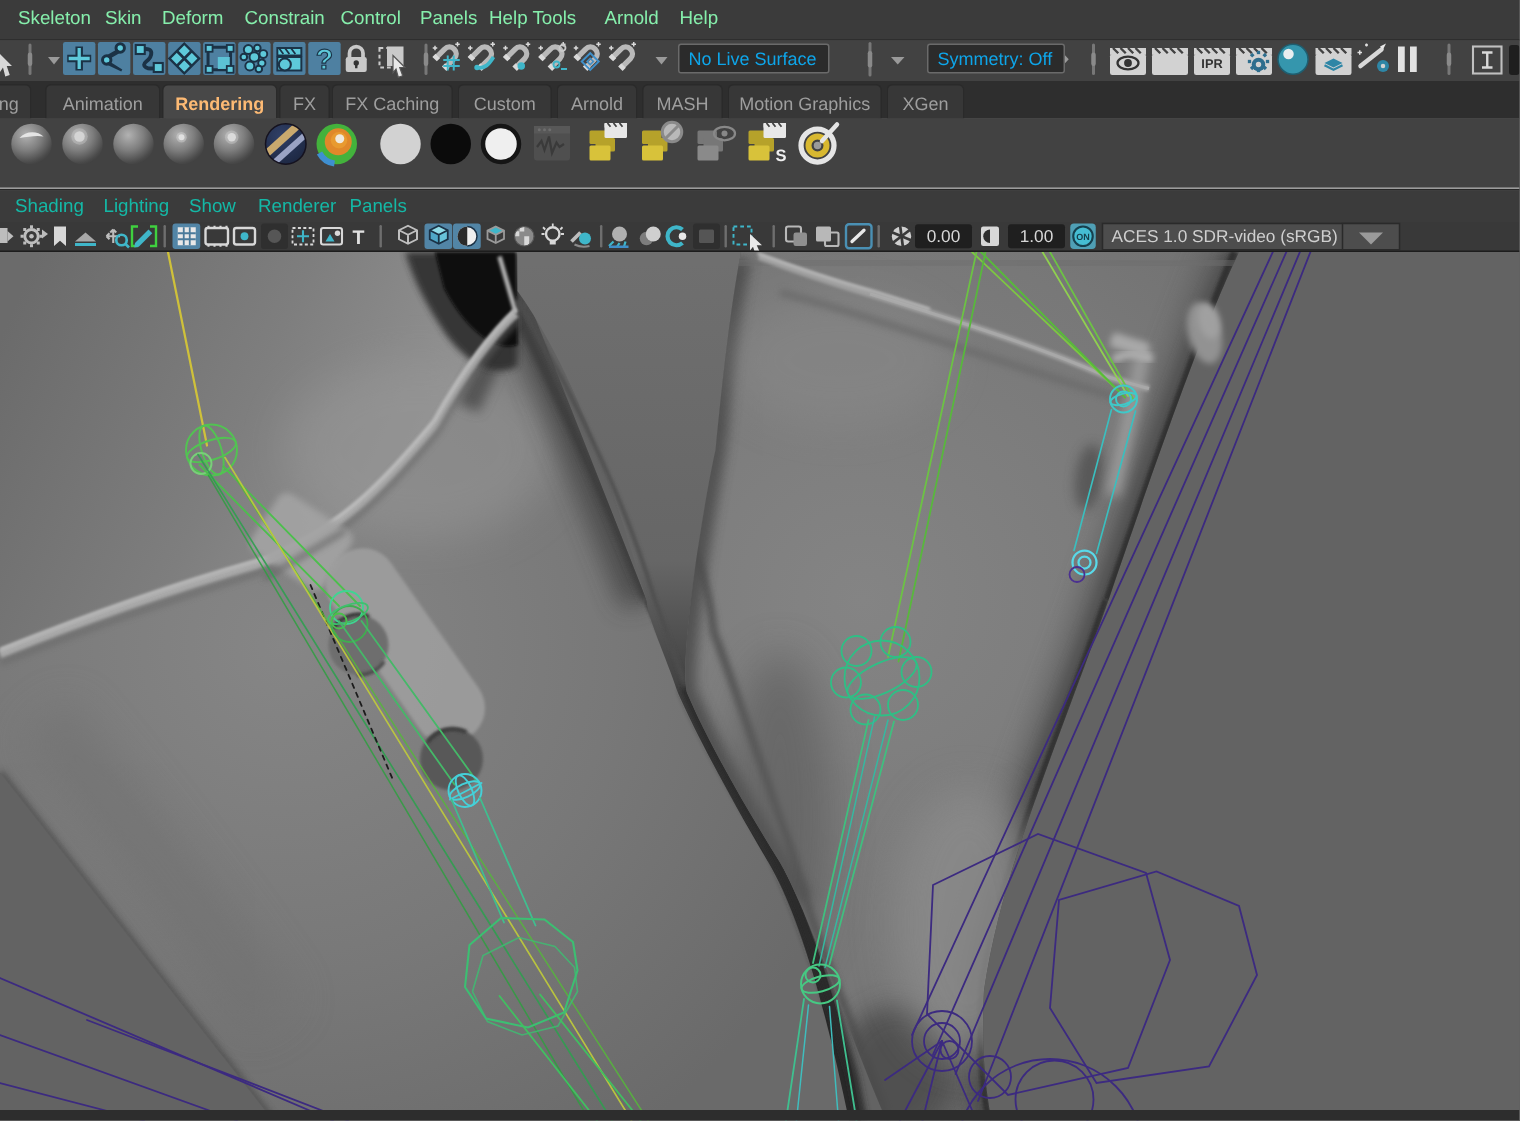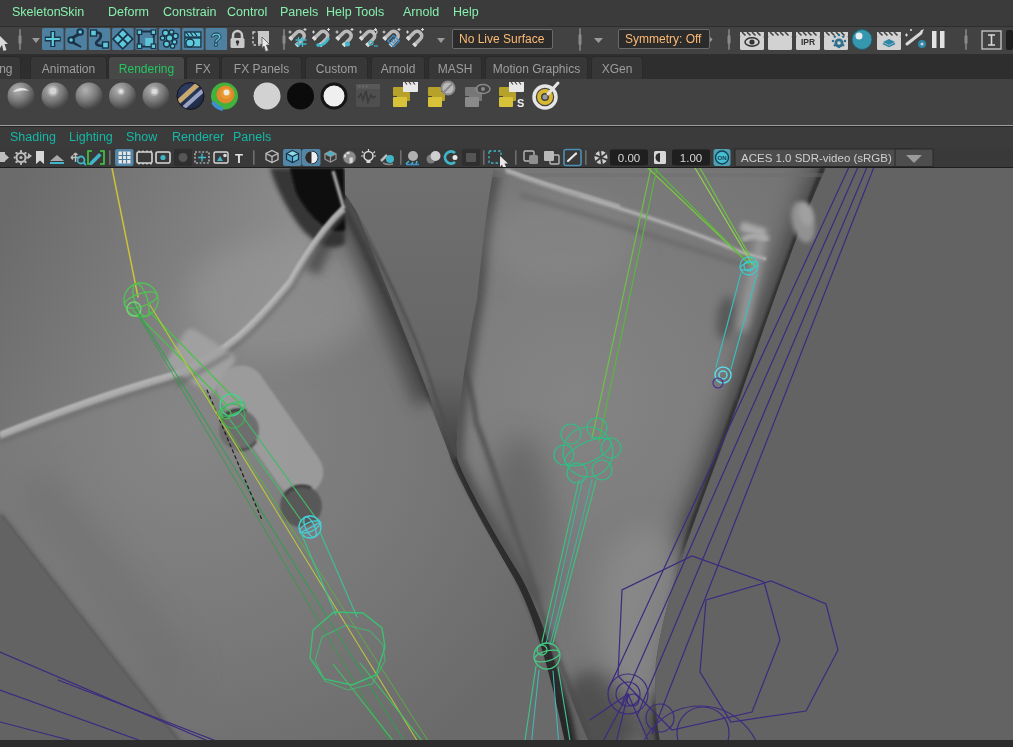--- a/index.html
+++ b/index.html
@@ -1,30 +1,30 @@
 <!DOCTYPE html>
 <html><head>
 <meta charset="utf-8">
 <style>
 html,body{margin:0;padding:0;width:1013px;height:747px;overflow:hidden;background:#636363;font-family:"Liberation Sans",sans-serif;}
 .abs{position:absolute;}
 #stage{position:relative;width:1013px;height:747px;}
 .row{position:absolute;left:0;width:1013px;}
 .mtxt{color:#86efac;font-size:12.5px;position:absolute;top:5px;white-space:nowrap;}
-.fld{position:absolute;background:#2b2b2b;border:1px solid #6a6a6a;border-radius:2px;color:#fdba74;font-size:12px;line-height:18px;padding-left:6px;box-sizing:border-box;}
+.fld{position:absolute;background:#2b2b2b;border:1px solid #6a6a6a;border-radius:2px;color:#0ea5e9;font-size:12px;line-height:18px;padding-left:6px;box-sizing:border-box;}
 .tab{position:absolute;top:2px;height:23px;background:#373737;border-radius:4px 4px 0 0;color:#9e9e9e;font-size:12px;text-align:center;line-height:24px;box-sizing:border-box;border:1px solid #2a2a2a;border-bottom:none;white-space:nowrap;overflow:hidden;}
 .ptxt{color:#14b8a6;font-size:12.5px;position:absolute;top:3px;white-space:nowrap;}
 </style>
 </head>
 <body>
 <div id="stage">
 
   <div class="row" style="top:0;height:26px;background:#3b3b3b;border-bottom:1px solid #2e2e2e;">
     <span class="mtxt" style="left:12px;">Skeleton</span>
-    <span class="mtxt" style="left:60px;">Skin</span>
+    <span class="mtxt" style="left:70px;">Skin</span>
     <span class="mtxt" style="left:108px;">Deform</span>
     <span class="mtxt" style="left:163px;text-align:center;">Constrain</span>
     <span class="mtxt" style="left:227px;">Control</span>
     <span class="mtxt" style="left:280px;">Panels</span>
     <span class="mtxt" style="left:326px;">Help Tools</span>
     <span class="mtxt" style="left:403px;">Arnold</span>
     <span class="mtxt" style="left:453px;">Help</span>
   </div>
 
   <div class="row" id="toolbar" style="top:27px;height:27px;background:#424242;">
@@ -185,23 +185,23 @@
         <path d="M988,8 h7 M988,18 h7 M991.5,8 v10" stroke="#d8d8d8" stroke-width="1.6"></path>
         <rect x="1006" y="3" width="7" height="20" rx="2" fill="#1e1e1e"></rect>
       </svg>
       <div class="fld" style="left:452px;top:2px;width:101px;height:20px;">No Live Surface</div>
       <div class="fld" style="left:618px;top:2px;width:92px;height:20px;">Symmetry: Off</div>
     </div>
 
   <div class="row" id="tabbar" style="top:54px;height:25px;background:#2e2e2e;">
     <div class="tab" style="left:-12px;width:33px;">ing</div>
     <div class="tab" style="left:30px;width:77px;">Animation</div>
-    <div class="tab" style="left:108px;width:77px;background:#484848;color:#22c55e;font-weight:normal;">Rendering</div>
+    <div class="tab" style="left:108px;width:77px;background:#484848;color:#fdba74;font-weight:bold;">Rendering</div>
     <div class="tab" style="left:186px;width:34px;">FX</div>
-    <div class="tab" style="left:221px;width:81px;">FX Panels</div>
+    <div class="tab" style="left:221px;width:81px;">FX Caching</div>
     <div class="tab" style="left:305px;width:63px;">Custom</div>
     <div class="tab" style="left:371px;width:54px;">Arnold</div>
     <div class="tab" style="left:428px;width:54px;">MASH</div>
     <div class="tab" style="left:485px;width:103px;">Motion Graphics</div>
     <div class="tab" style="left:591px;width:52px;">XGen</div>
   </div>
 
   <div class="row" id="shelf" style="top:79px;height:46px;background:#424242;">
       <svg width="620" height="46" xmlns="http://www.w3.org/2000/svg" style="position:absolute;top:0;left:0;">
         <defs>

